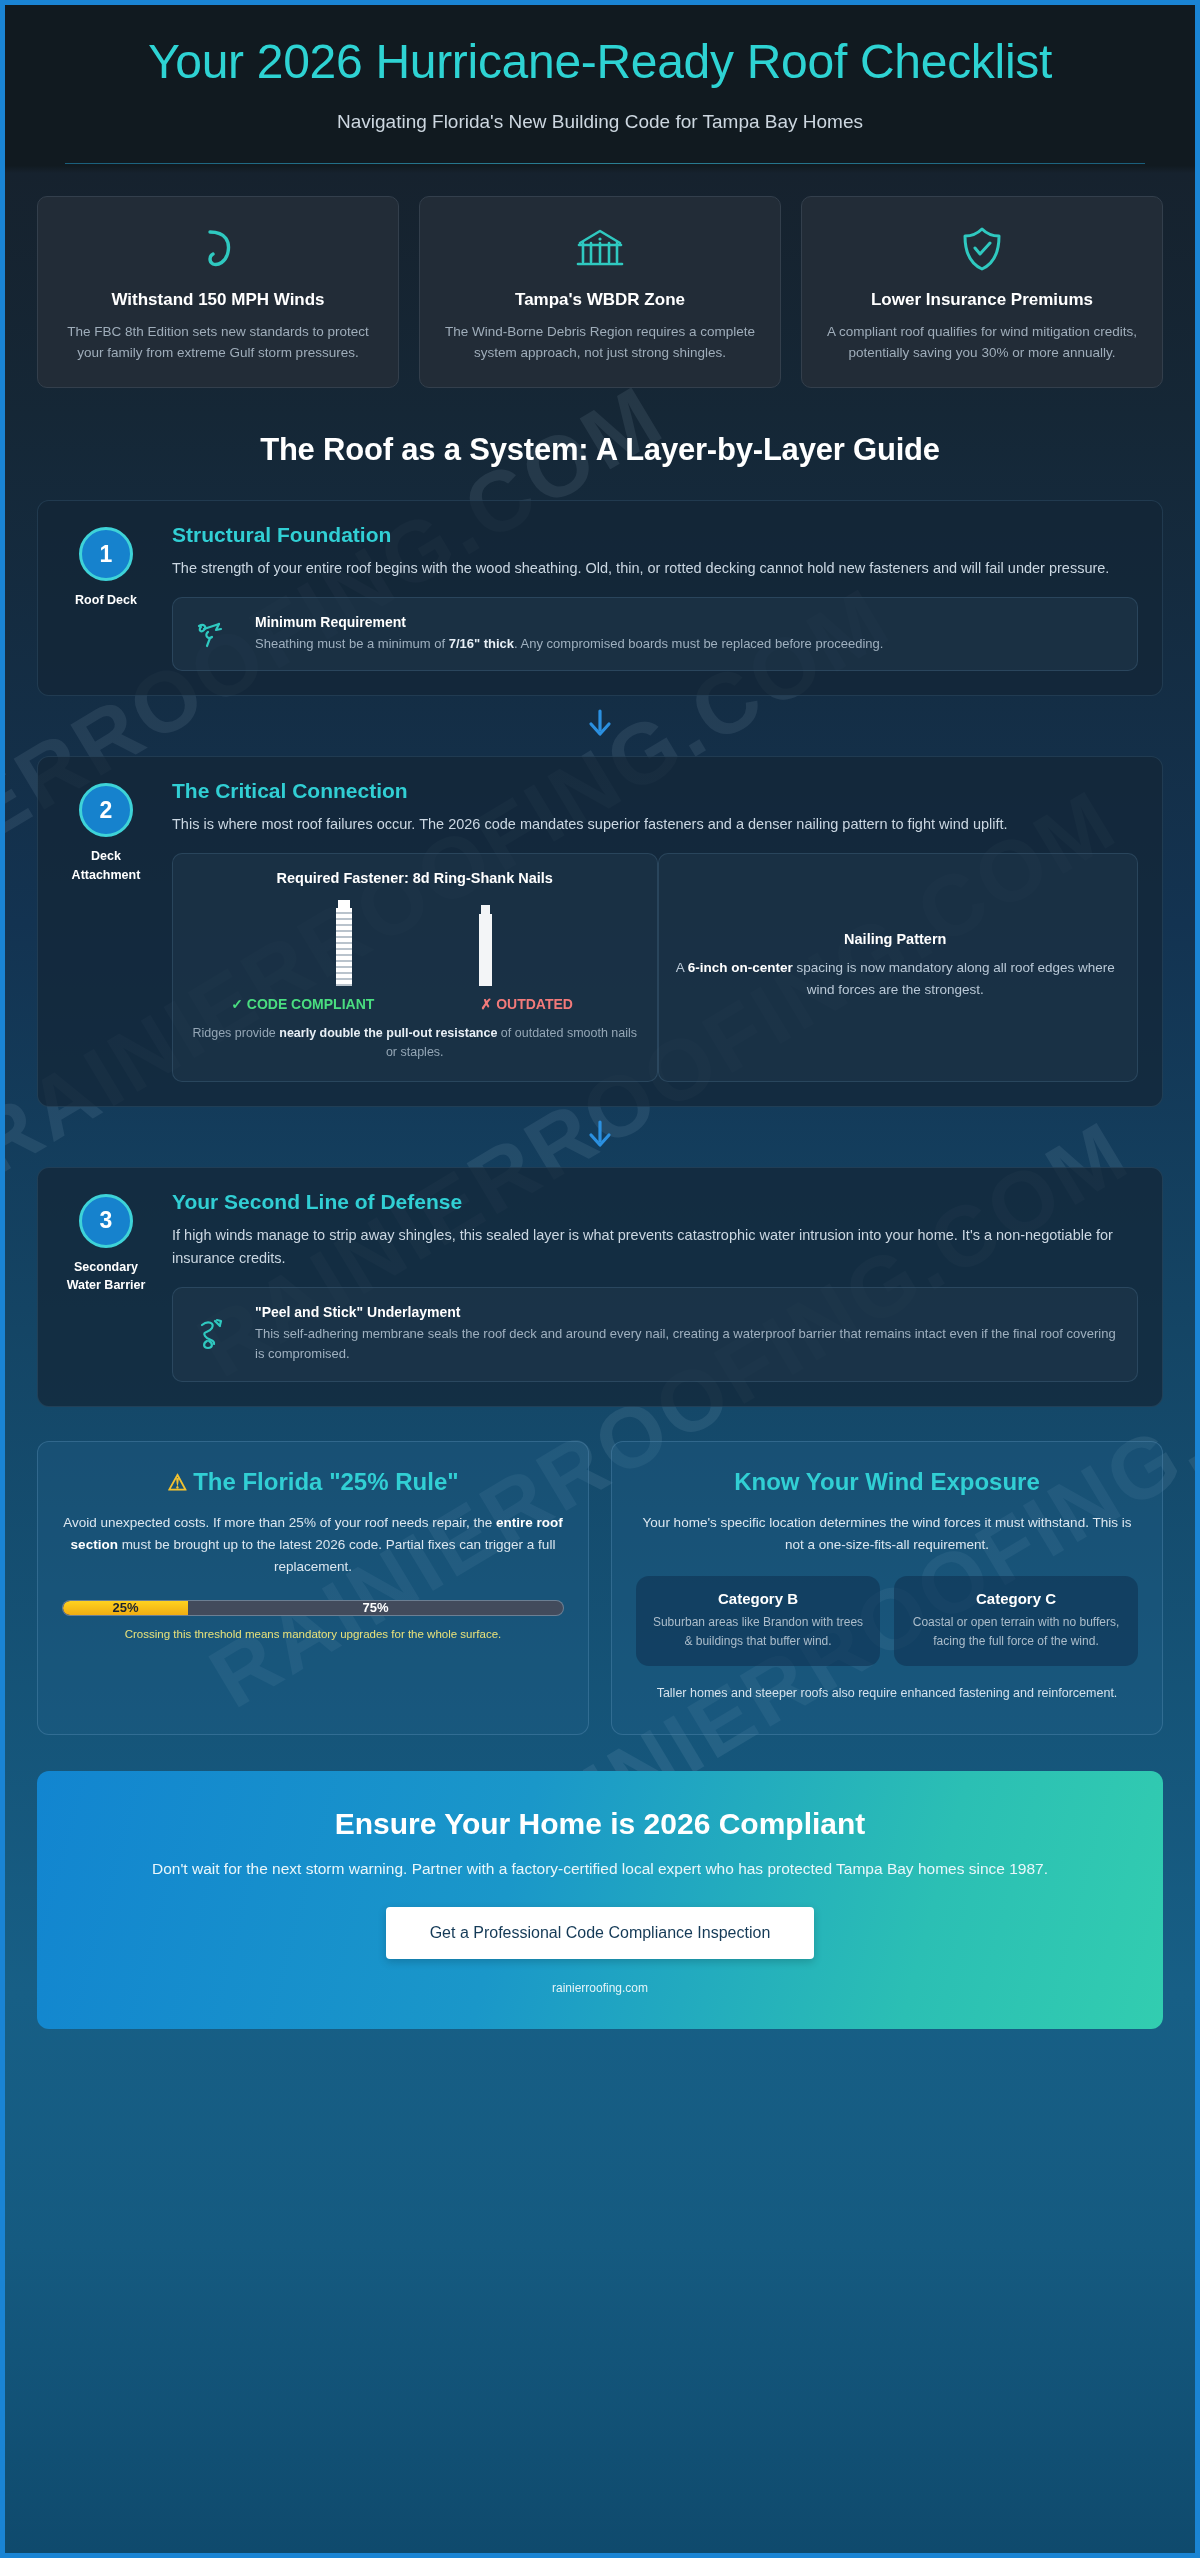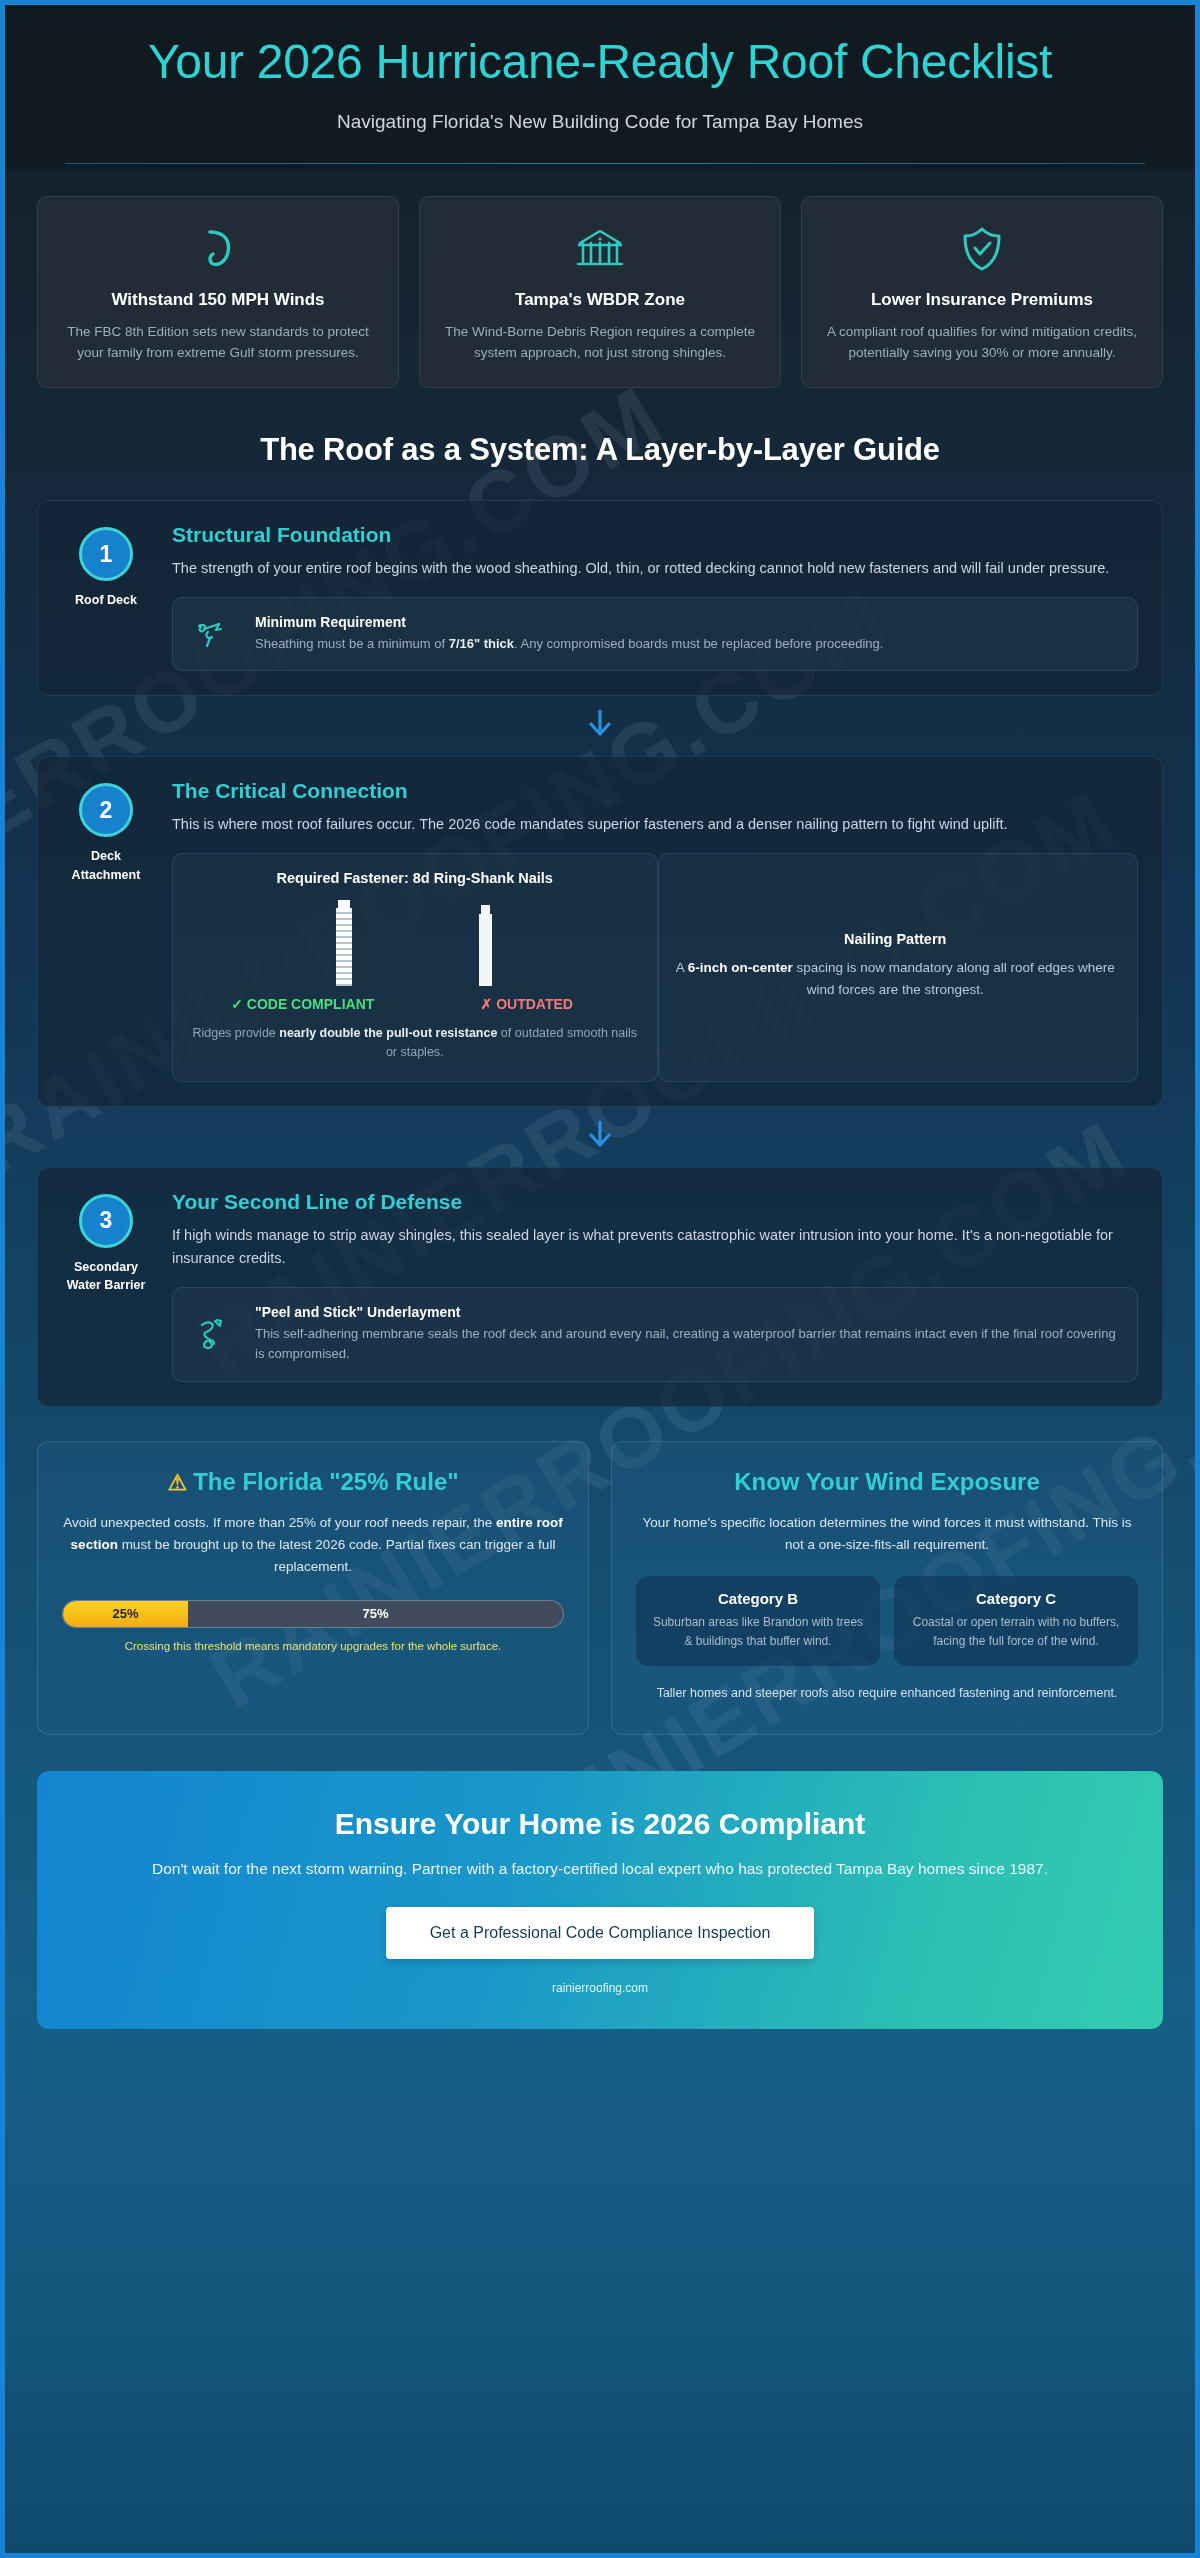--- a/index.html
+++ b/index.html
@@ -261,21 +261,21 @@
     font-size: 24px; font-weight: 700; color: #31cfd4; margin-bottom: 16px;
   }
   .info h3 .warn { color: #f2c230; margin-right: 6px; font-size: 22px; }
   .info p.lead {
     font-size: 13.5px; color: #dbe6ef; line-height: 1.62;
   }
   .info p.lead b { color: #ffffff; }
 
   .bar {
     margin: 22px auto 0;
-    height: 28px;
+    height: 16px;
     width: 100%;
     border-radius: 16px;
     background: #424b5c;
     border: 1px solid rgba(160,190,215,.45);
     display: flex;
     overflow: hidden;
   }
   .bar .seg25 {
     width: 25%;
     background: linear-gradient(180deg, #ffd21f, #f0ad12);

